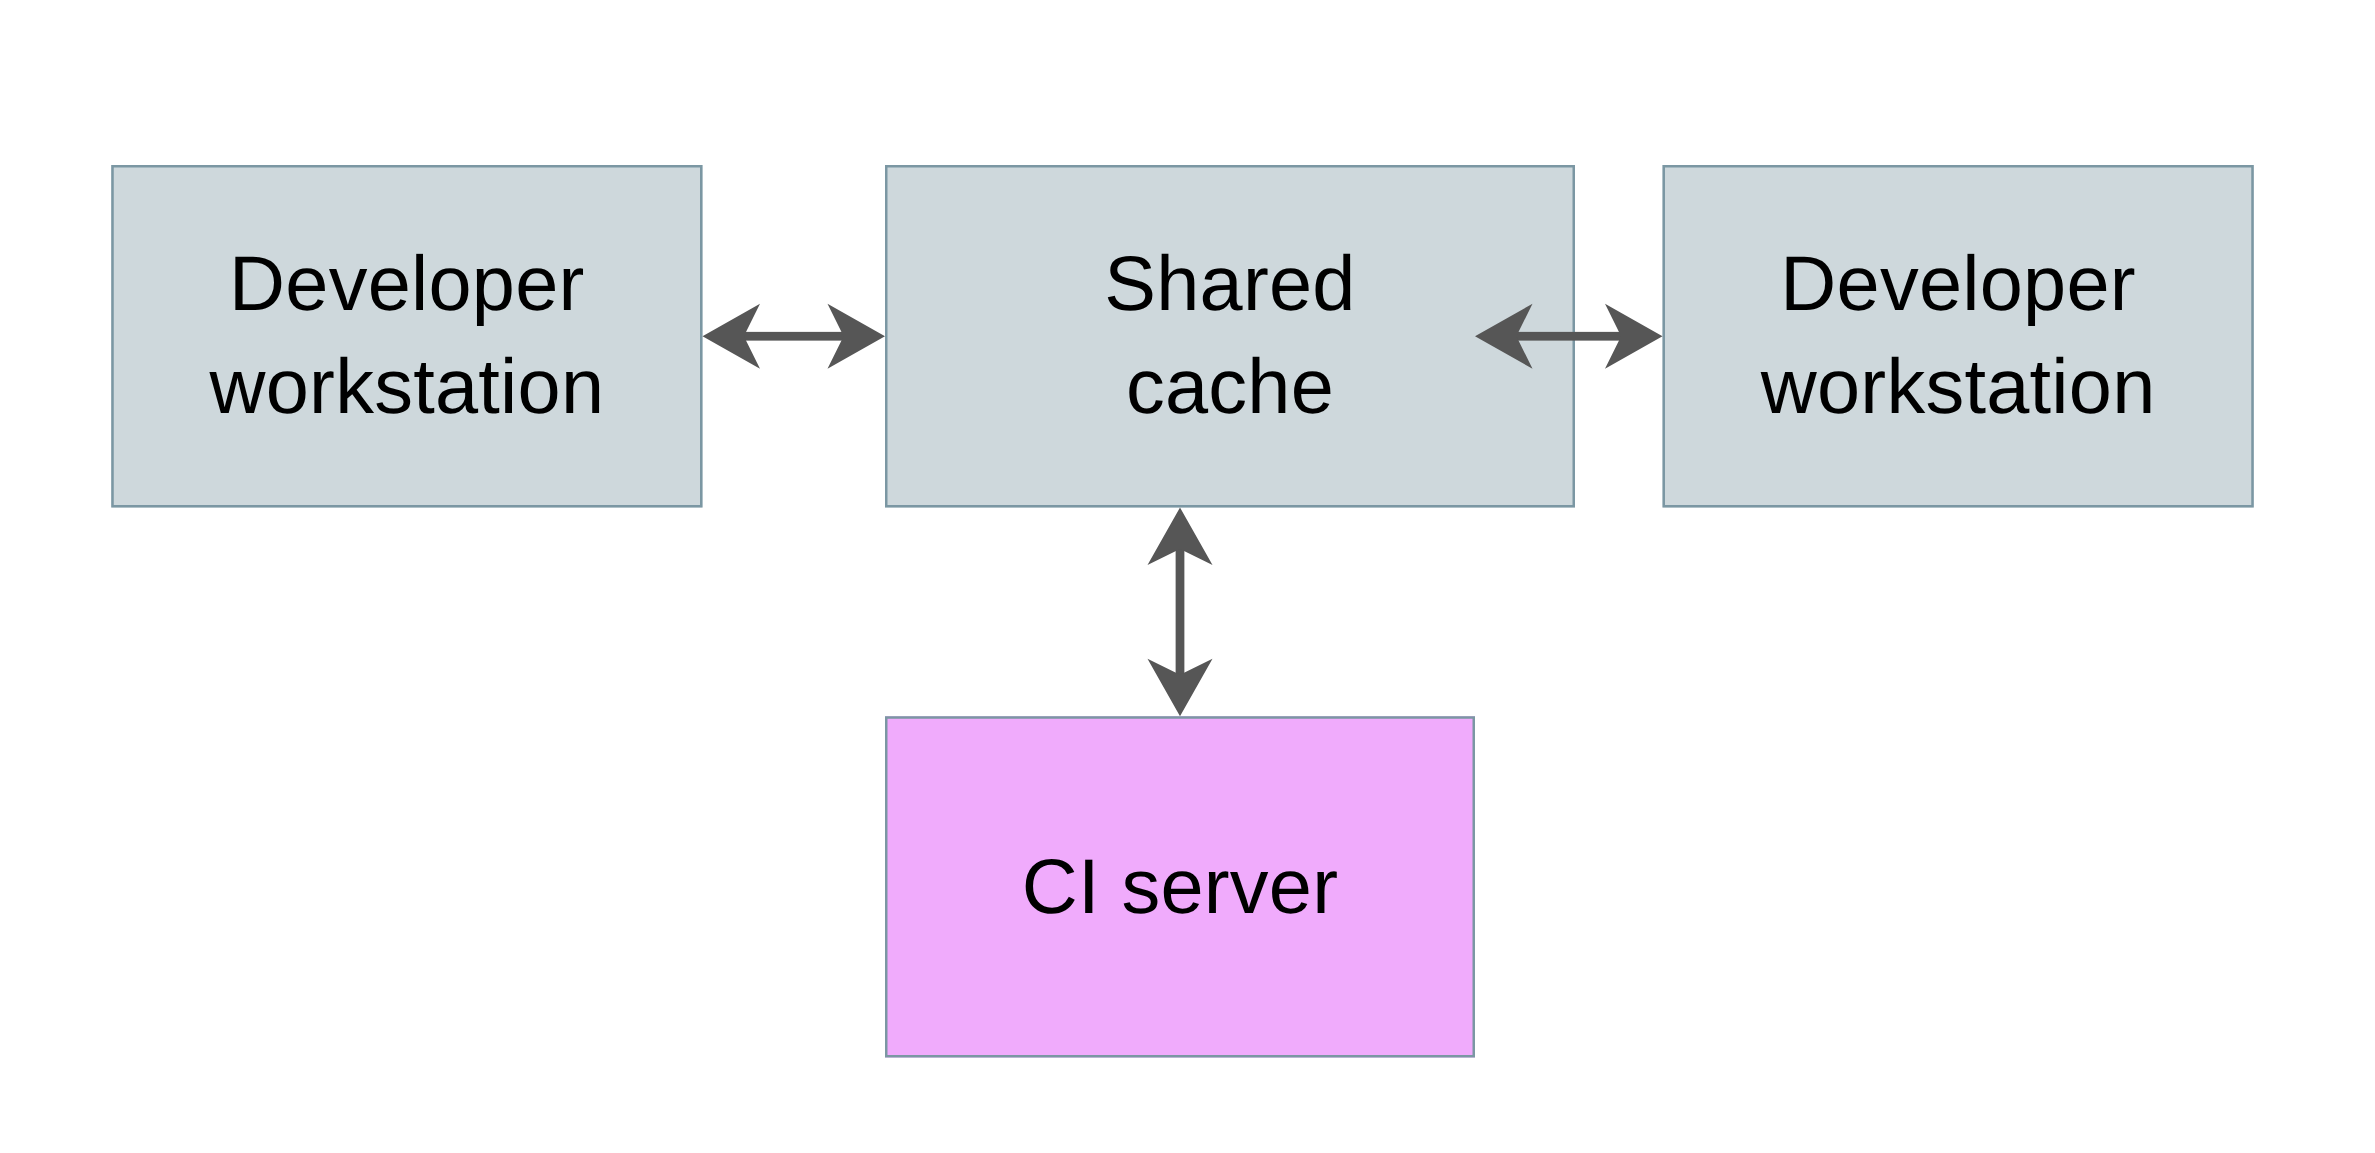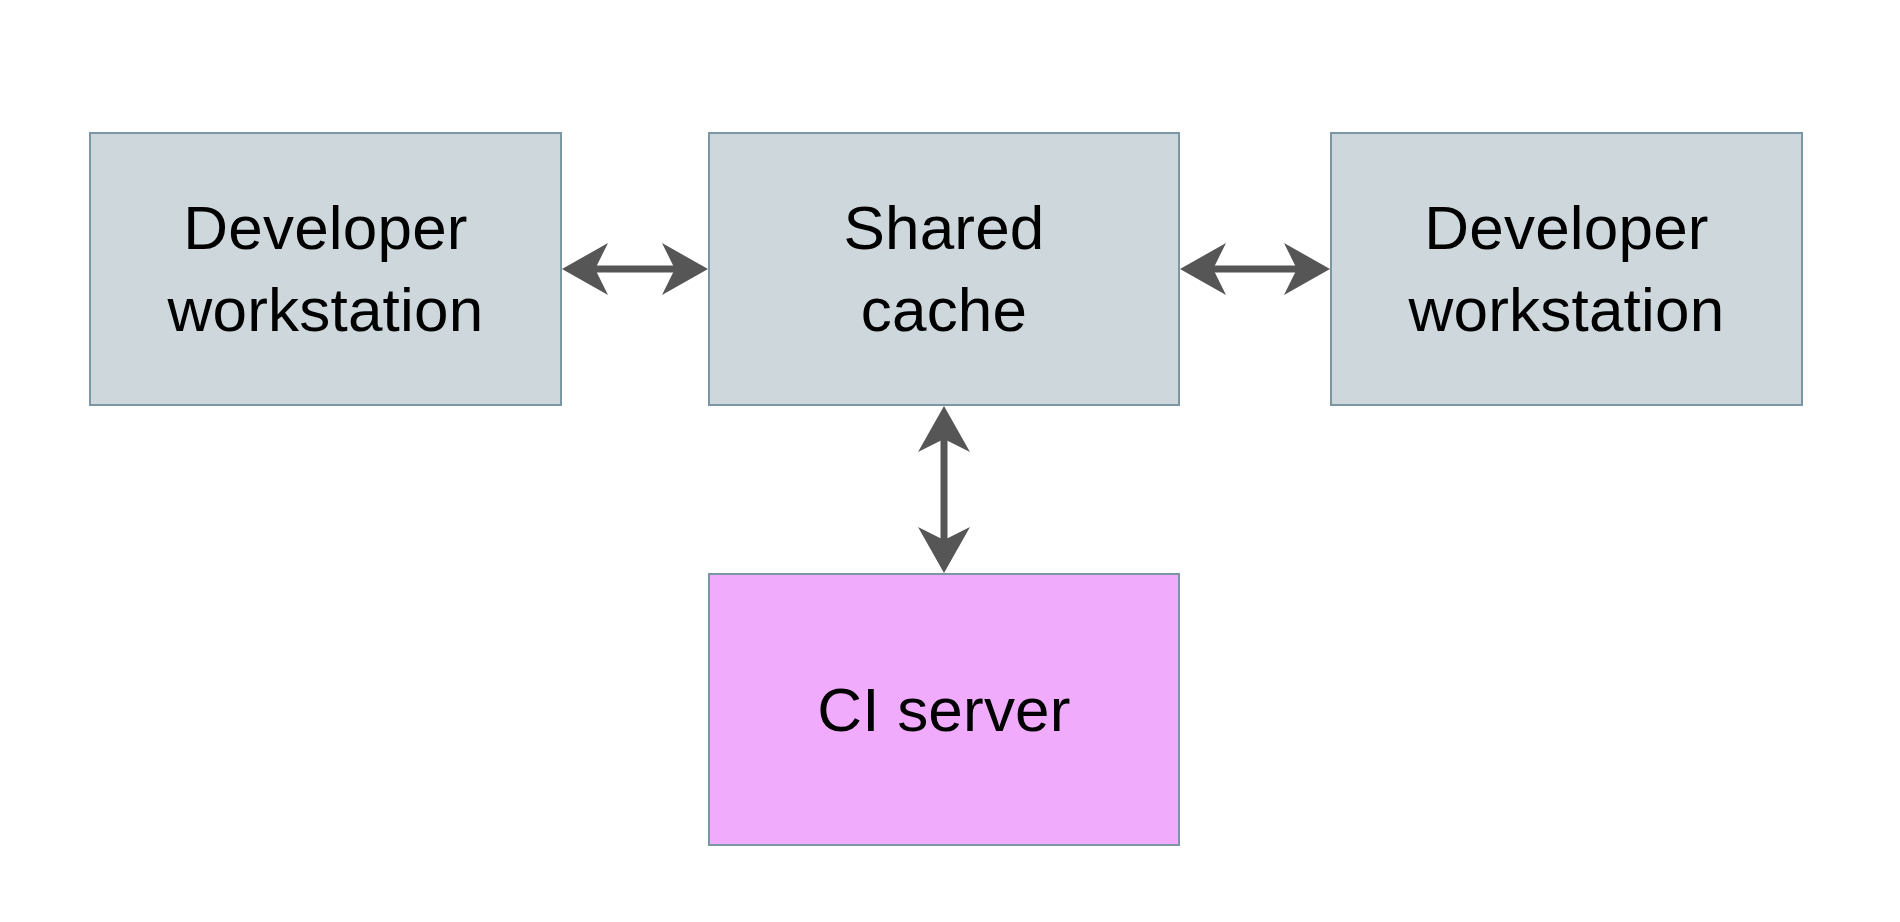--- a/index.html
+++ b/index.html
@@ -51,21 +51,21 @@
 </head>
 <body>
 
 <div id="canvas" style="background: rgb(255, 255, 255); margin-top: 28px;">
 
   <div class="node" id="node-0" style="left: 89px; top: 104px; width: 473px; height: 274px; background: rgb(206, 216, 220); border-color: rgb(123, 151, 163); color: rgb(0, 0, 0);">
     <span class="node-label">Developer
 workstation</span>
   </div>
 
-  <div class="node" id="node-1" style="left: 708px; top: 104px; width: 472px; height: 274px; background: rgb(206, 216, 220); border-color: rgb(123, 151, 163); color: rgb(0, 0, 0);">
+  <div class="node" id="node-1" style="left: 708px; top: 104px; width: 552px; height: 274px; background: rgb(206, 216, 220); border-color: rgb(123, 151, 163); color: rgb(0, 0, 0);">
     <span class="node-label">Shared
 cache</span>
   </div>
 
   <div class="node" id="node-2" style="left: 1330px; top: 104px; width: 473px; height: 274px; background: rgb(206, 216, 220); border-color: rgb(123, 151, 163); color: rgb(0, 0, 0);">
     <span class="node-label">Developer
 workstation</span>
   </div>
 
   <div class="node" id="node-3" style="left: 708px; top: 545px; width: 472px; height: 273px; background: #f0abfc; border-color: rgb(123, 151, 163); color: rgb(0, 0, 0);">

